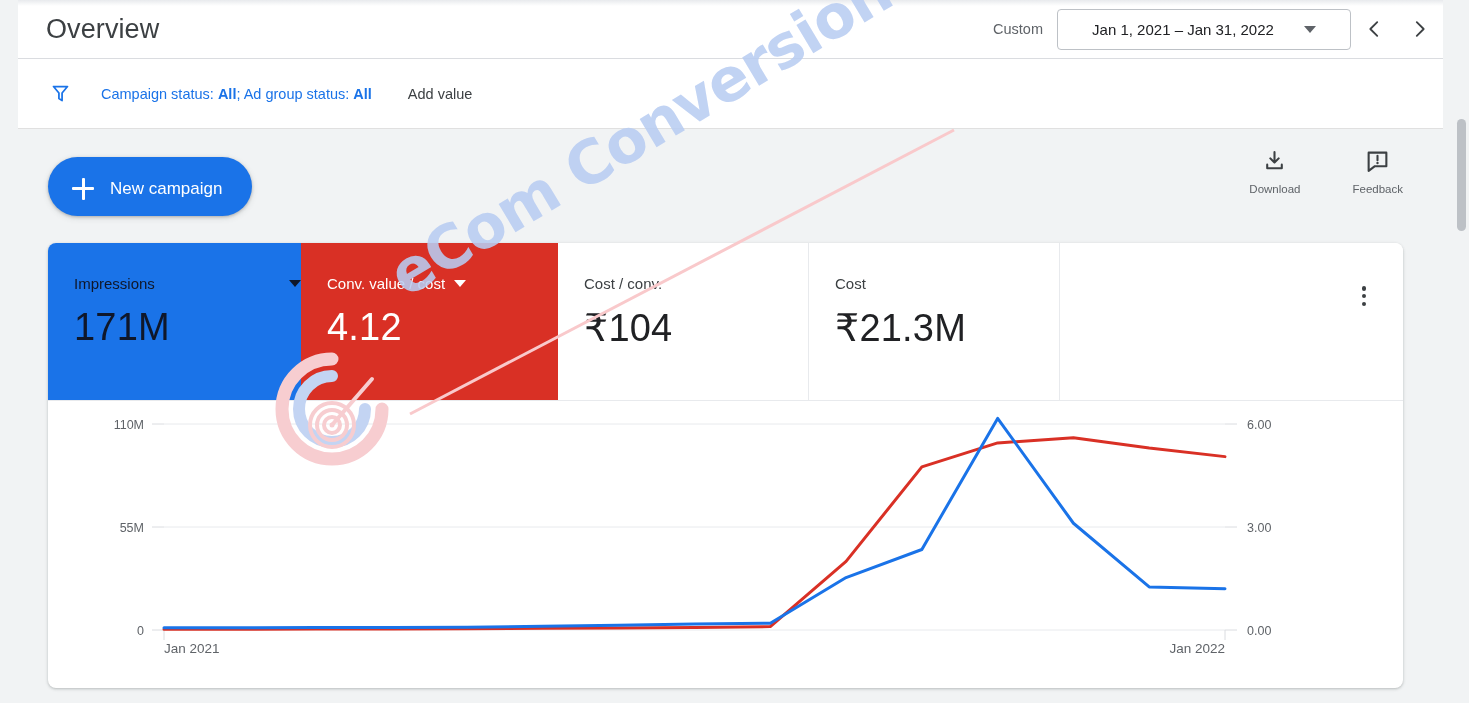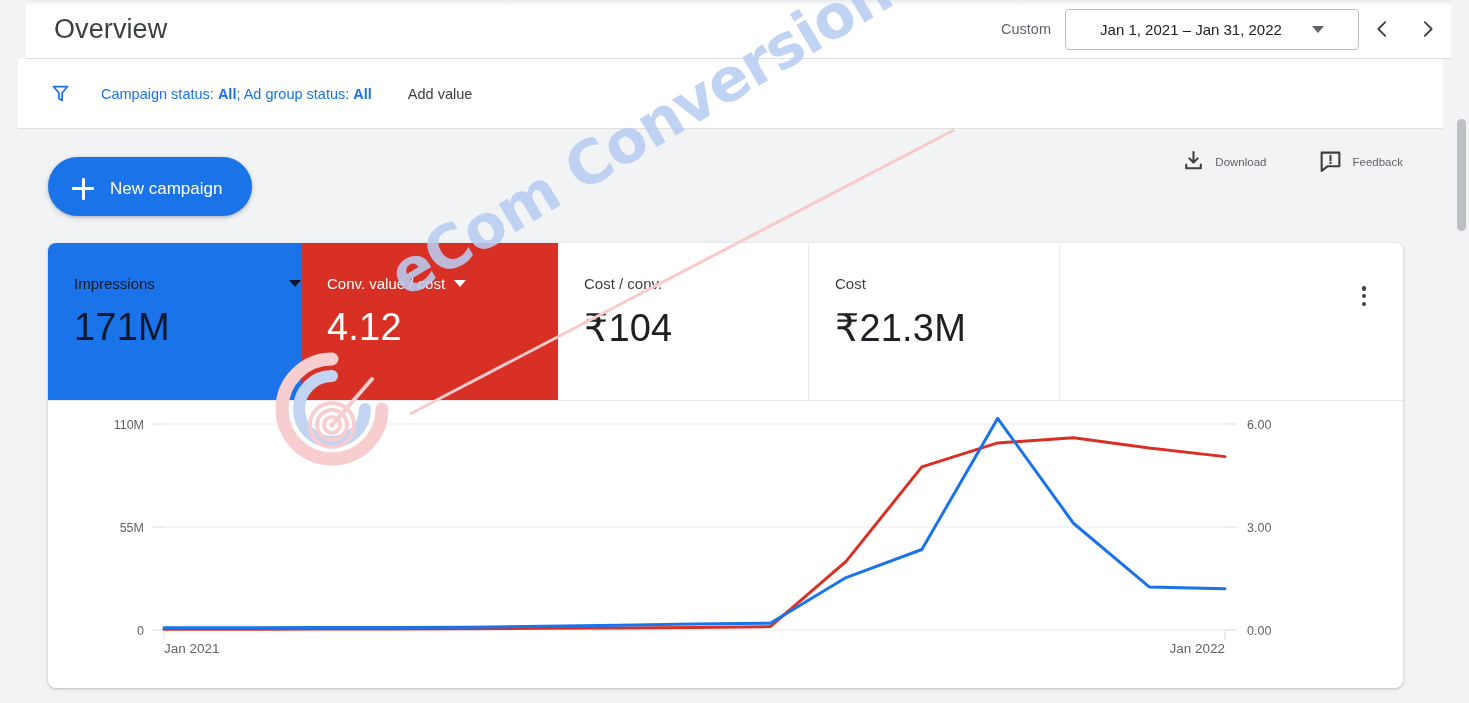--- a/index.html
+++ b/index.html
@@ -10,21 +10,21 @@
     font-family: "Liberation Sans", "DejaVu Sans", sans-serif;
     overflow: hidden;
   }
   .page { position: relative; width: 1469px; height: 703px; background: #f1f3f4; }
 
   
   .topbar {
     position: absolute; left: 18px; top: 0; width: 1425px; height: 59px;
     background: #ffffff;
     border-bottom: 1px solid #dadce0;
-    display: flex; align-items: center; margin-left: 8px;
+    display: flex; align-items: center;
   }
   .topbar-sheen {
     position:absolute; left:0; top:0; width:100%; height:6px;
     background: linear-gradient(180deg,#e8eaed 0%, #f6f7f8 60%, #ffffff 100%);
   }
   .page-title {
     margin-left: 28px;
     font-size: 27px; color: #3c4043; font-weight: 400; letter-spacing: .1px;
     line-height: 1;
   }
@@ -82,21 +82,21 @@
   .plus-icon:before, .plus-icon:after {
     content:""; position:absolute; background:#fff; border-radius:1px;
   }
   .plus-icon:before { left:0; top:9.5px; width:22px; height:3px; }
   .plus-icon:after  { top:0; left:9.5px; height:22px; width:3px; }
 
   .util-icons {
     position: absolute; right: 40px; top: 20px; display: flex; gap: 52px;
   }
   .util-item {
-    display: flex; align-items: center; gap: 9px; cursor: pointer;
+    display: flex; flex-direction: column; align-items: center; gap: 9px; cursor: pointer;
   }
   .util-label { font-size: 11.5px; color: #5f6368; }
 
   
   .main-card {
     position: absolute; left: 30px; top: 114px; width: 1355px; height: 445px;
     background: #fff; border-radius: 8px;
     box-shadow: 0 1px 2px rgba(60,64,67,.18), 0 1px 3px 1px rgba(60,64,67,.1);
     overflow: hidden;
   }

